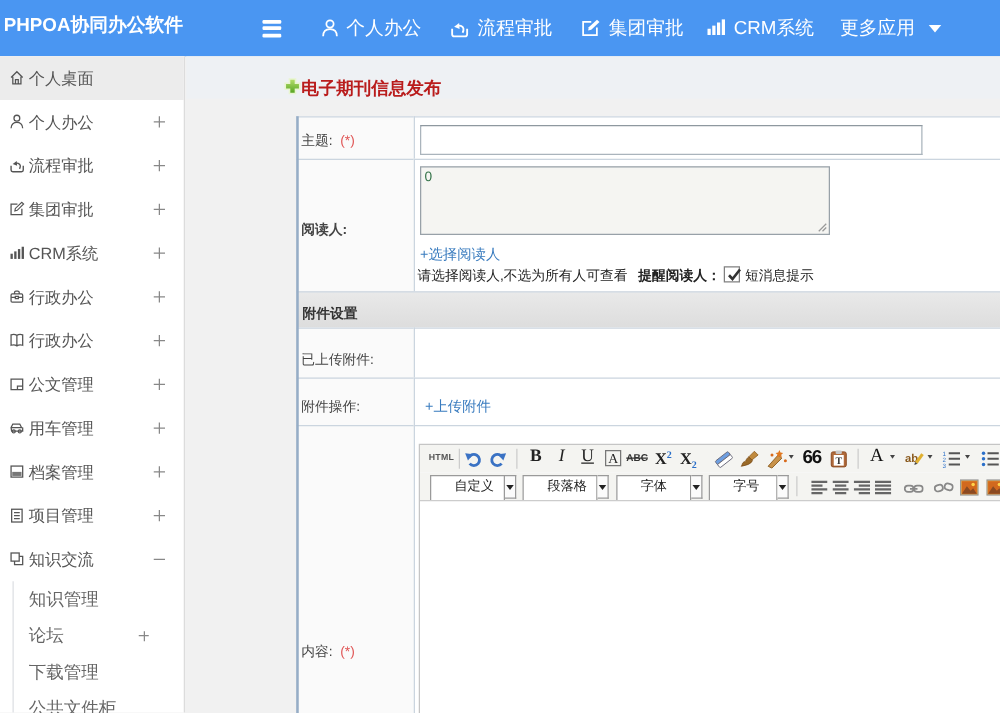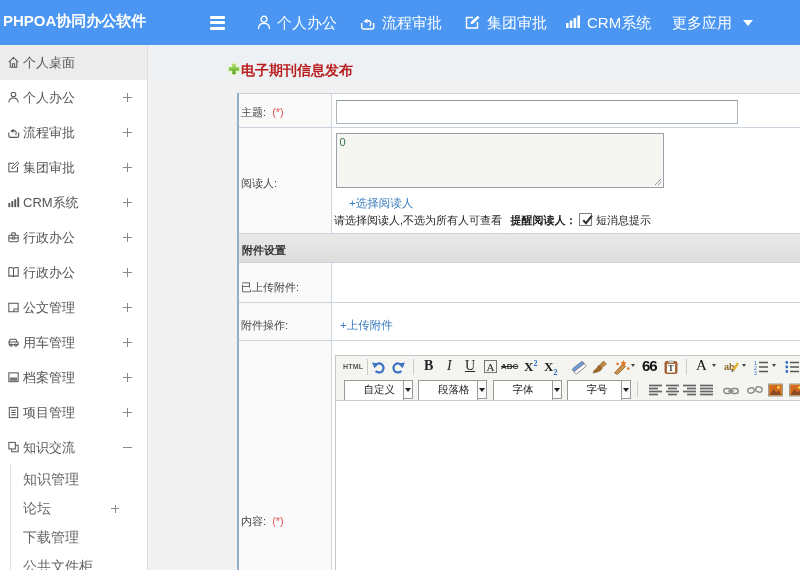--- a/index.html
+++ b/index.html
@@ -211,27 +211,27 @@
 <div id="title">电子期刊信息发布</div>
 
 <div id="formtable">
     <div class="cell lbl" style="left:237px;top:93px;width:94px;height:34px;">
       <div style="position:absolute;left:3px;top:11px;">主题: &nbsp;<span class="red">(*)</span></div>
     </div>
     <div class="cell fld" style="left:331px;top:93px;width:656px;height:34px;">
       <input style="position: absolute; left: 3.5px; top: 6px; width: 402px; height: 24px; border-width: 1px; border-style: solid; border-color: rgb(142, 152, 159) rgb(170, 180, 188) rgb(170, 180, 188); border-image: initial; background: rgb(255, 255, 255); outline: none;">
     </div>
     <div class="cell lbl" style="left:237px;top:127px;width:94px;height:106px;">
-      <div style="position:absolute;left:3px;top:48px;">阅读人:</div>
+      <div style="position:absolute;left:3px;top:48px;font-weight:bold;">阅读人:</div>
     </div>
     <div class="cell fld" style="left:331px;top:127px;width:656px;height:106px;">
       <div style="position:absolute;left:3.5px;top:5px;width:328px;height:55px;border:1px solid #98a1a8;background:#f5f5f2;font-size:11px;color:#35744a;padding:2px 3px;">0<svg style="position:absolute;right:1px;bottom:1px" width="8" height="8">
           <path d="M7 1 L1 7 M7 4 L4 7 M7 7 L7 7" stroke="#999" stroke-width="1"></path>
         </svg></div>
-      <div class="lnk" style="position:absolute;left:4px;top:68px;margin-left:13px;">+选择阅读人</div>
+      <div class="lnk" style="position:absolute;left:4px;top:68px;">+选择阅读人</div>
       <div style="position:absabsolute;"></div>
       <div style="position:absolute;left:2px;top:85px;font-size:11px;color:#222;">请选择阅读人,不选为所有人可查看</div>
       <div style="position:absolute;left:178.5px;top:85px;font-size:11px;color:#222;font-weight:bold;">提醒阅读人：</div>
       <div style="position:absolute;left:247px;top:85px;width:12.5px;height:12.5px;border:1px solid #808080;background:#fff;">
         <svg style="position:absolute;left:0.5px;top:-1.5px;overflow:visible" width="13" height="13" viewBox="0 0 13 13">
           <path d="M2.2 7.2 L5 10.2 L11 2.6" fill="none" stroke="#333" stroke-width="2.1"></path>
         </svg>
       </div>
       <div style="position:absolute;left:264px;top:85px;font-size:11px;color:#222;">短消息提示</div>
     </div>

